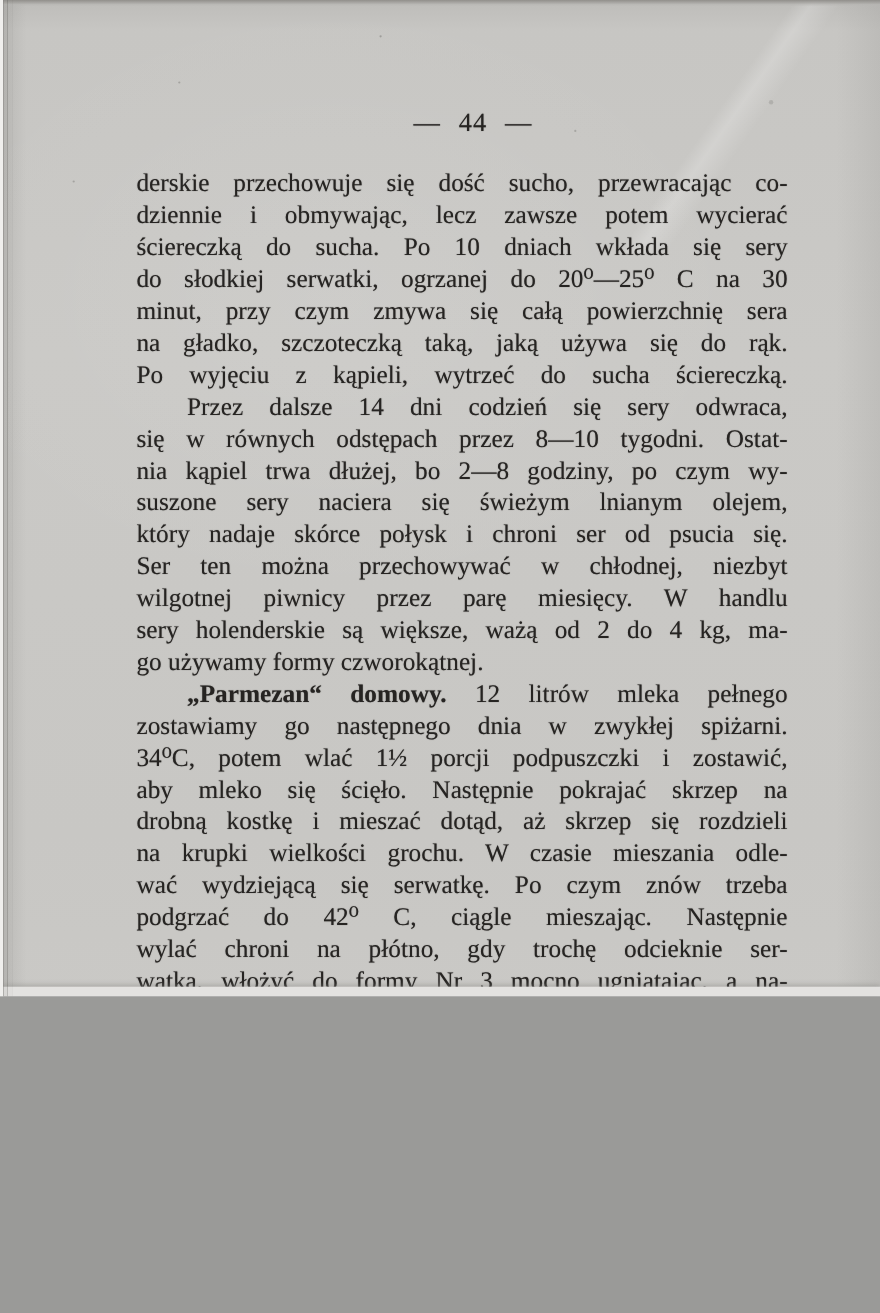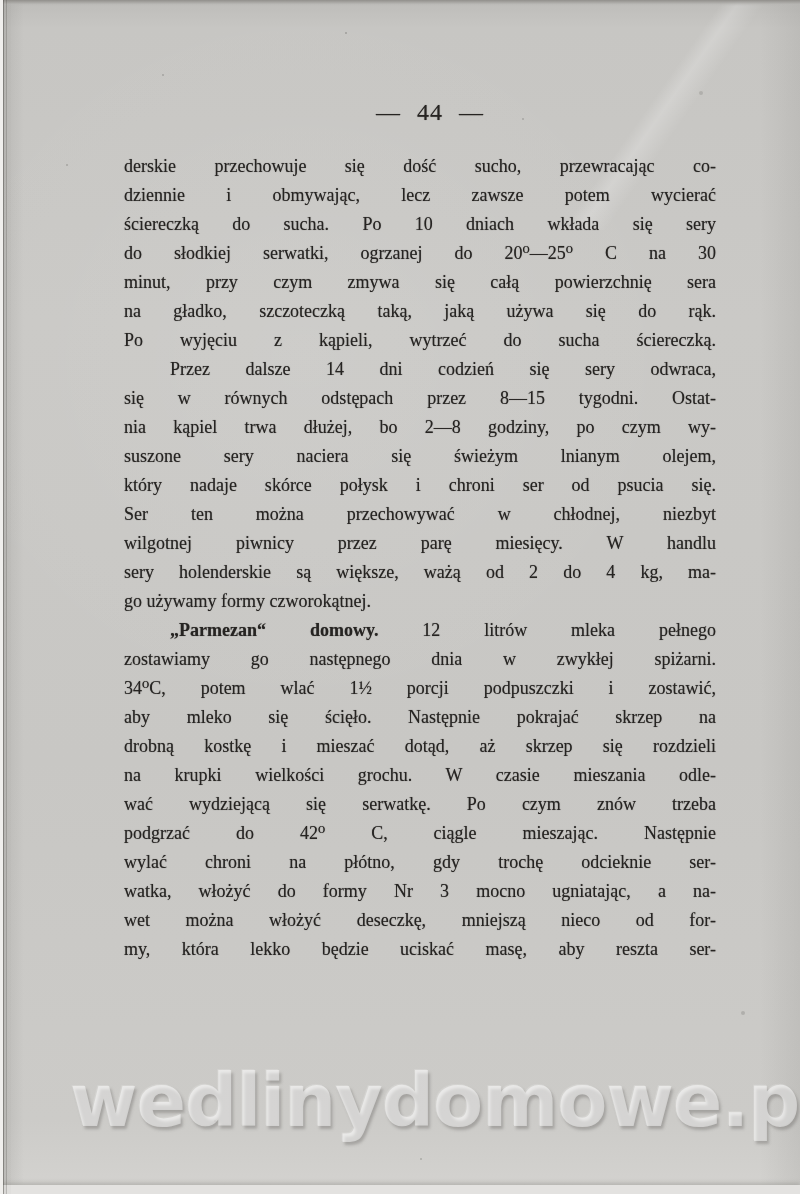--- a/index.html
+++ b/index.html
@@ -1,21 +1,21 @@
 <!DOCTYPE html>
 <html><head>
 <meta charset="utf-8">
 <title>Scanned book page</title>
 <style>
   html, body { margin: 0; padding: 0; background: #9a9a98; }
 
   .scan-page {
     position: relative;
     width: 800px;
-    height: 1194px;
+    height: 906px;
     overflow: hidden;
     background:
       radial-gradient(ellipse 70% 45% at 38% 30%, rgba(255,255,255,0.07), rgba(255,255,255,0) 70%),
       linear-gradient(90deg, rgba(125,124,121,0.22) 0px, rgba(125,124,121,0) 24px, rgba(125,124,121,0) 760px, rgba(140,139,136,0.18) 800px),
       linear-gradient(180deg, #bdbcb9 0px, #c7c6c3 28px, #cac9c6 320px, #c8c7c4 760px, #cccbc8 1120px, #d4d3d0 1194px);
     font-family: "Liberation Serif", "DejaVu Serif", serif;
     color: #262422;
   }
 
   
@@ -73,21 +73,21 @@
     word-spacing: 9px;
     letter-spacing: 1px;
     text-shadow: 0 0 1px rgba(38,36,34,0.55);
     z-index: 3;
   }
 
   
   .text-block {
     position: absolute;
     top: 152px; left: 124px; width: 592px;
-    font-size: 18px;
+    font-size: 23px;
     z-index: 3;
   }
   .line {
     height: 29px;
     line-height: 29px;
     text-align: justify;
     text-align-last: justify;
     text-justify: inter-word;
     white-space: normal;
     text-shadow: 0 0 1px rgba(38,36,34,0.55);
@@ -125,21 +125,21 @@
 
   <div class="text-block">
       <div class="line">derskie przechowuje się dość sucho, przewracając co-</div>
       <div class="line">dziennie i obmywając, lecz zawsze potem wycierać</div>
       <div class="line">ściereczką do sucha. Po 10 dniach wkłada się sery</div>
       <div class="line">do słodkiej serwatki, ogrzanej do 20⁰—25⁰ C na 30</div>
       <div class="line">minut, przy czym zmywa się całą powierzchnię sera</div>
       <div class="line">na gładko, szczoteczką taką, jaką używa się do rąk.</div>
       <div class="line">Po wyjęciu z kąpieli, wytrzeć do sucha ściereczką.</div>
       <div class="line indent">Przez dalsze 14 dni codzień się sery odwraca,</div>
-      <div class="line">się w równych odstępach przez 8—15 tygodni. Ostat-</div>
+      <div class="line">się w równych odstępach przez 8—10 tygodni. Ostat-</div>
       <div class="line">nia kąpiel trwa dłużej, bo 2—8 godziny, po czym wy-</div>
       <div class="line">suszone sery naciera się świeżym lnianym olejem,</div>
       <div class="line">który nadaje skórce połysk i chroni ser od psucia się.</div>
       <div class="line">Ser ten można przechowywać w chłodnej, niezbyt</div>
       <div class="line">wilgotnej piwnicy przez parę miesięcy. W handlu</div>
       <div class="line">sery holenderskie są większe, ważą od 2 do 4 kg, ma-</div>
       <div class="line flush-left">go używamy formy czworokątnej.</div>
       <div class="line indent"><span class="bold-lead">„Parmezan“ domowy.</span> 12 litrów mleka pełnego</div>
       <div class="line">zostawiamy go następnego dnia w zwykłej spiżarni.</div>
       <div class="line">34⁰C, potem wlać 1½ porcji podpuszczki i zostawić,</div>

